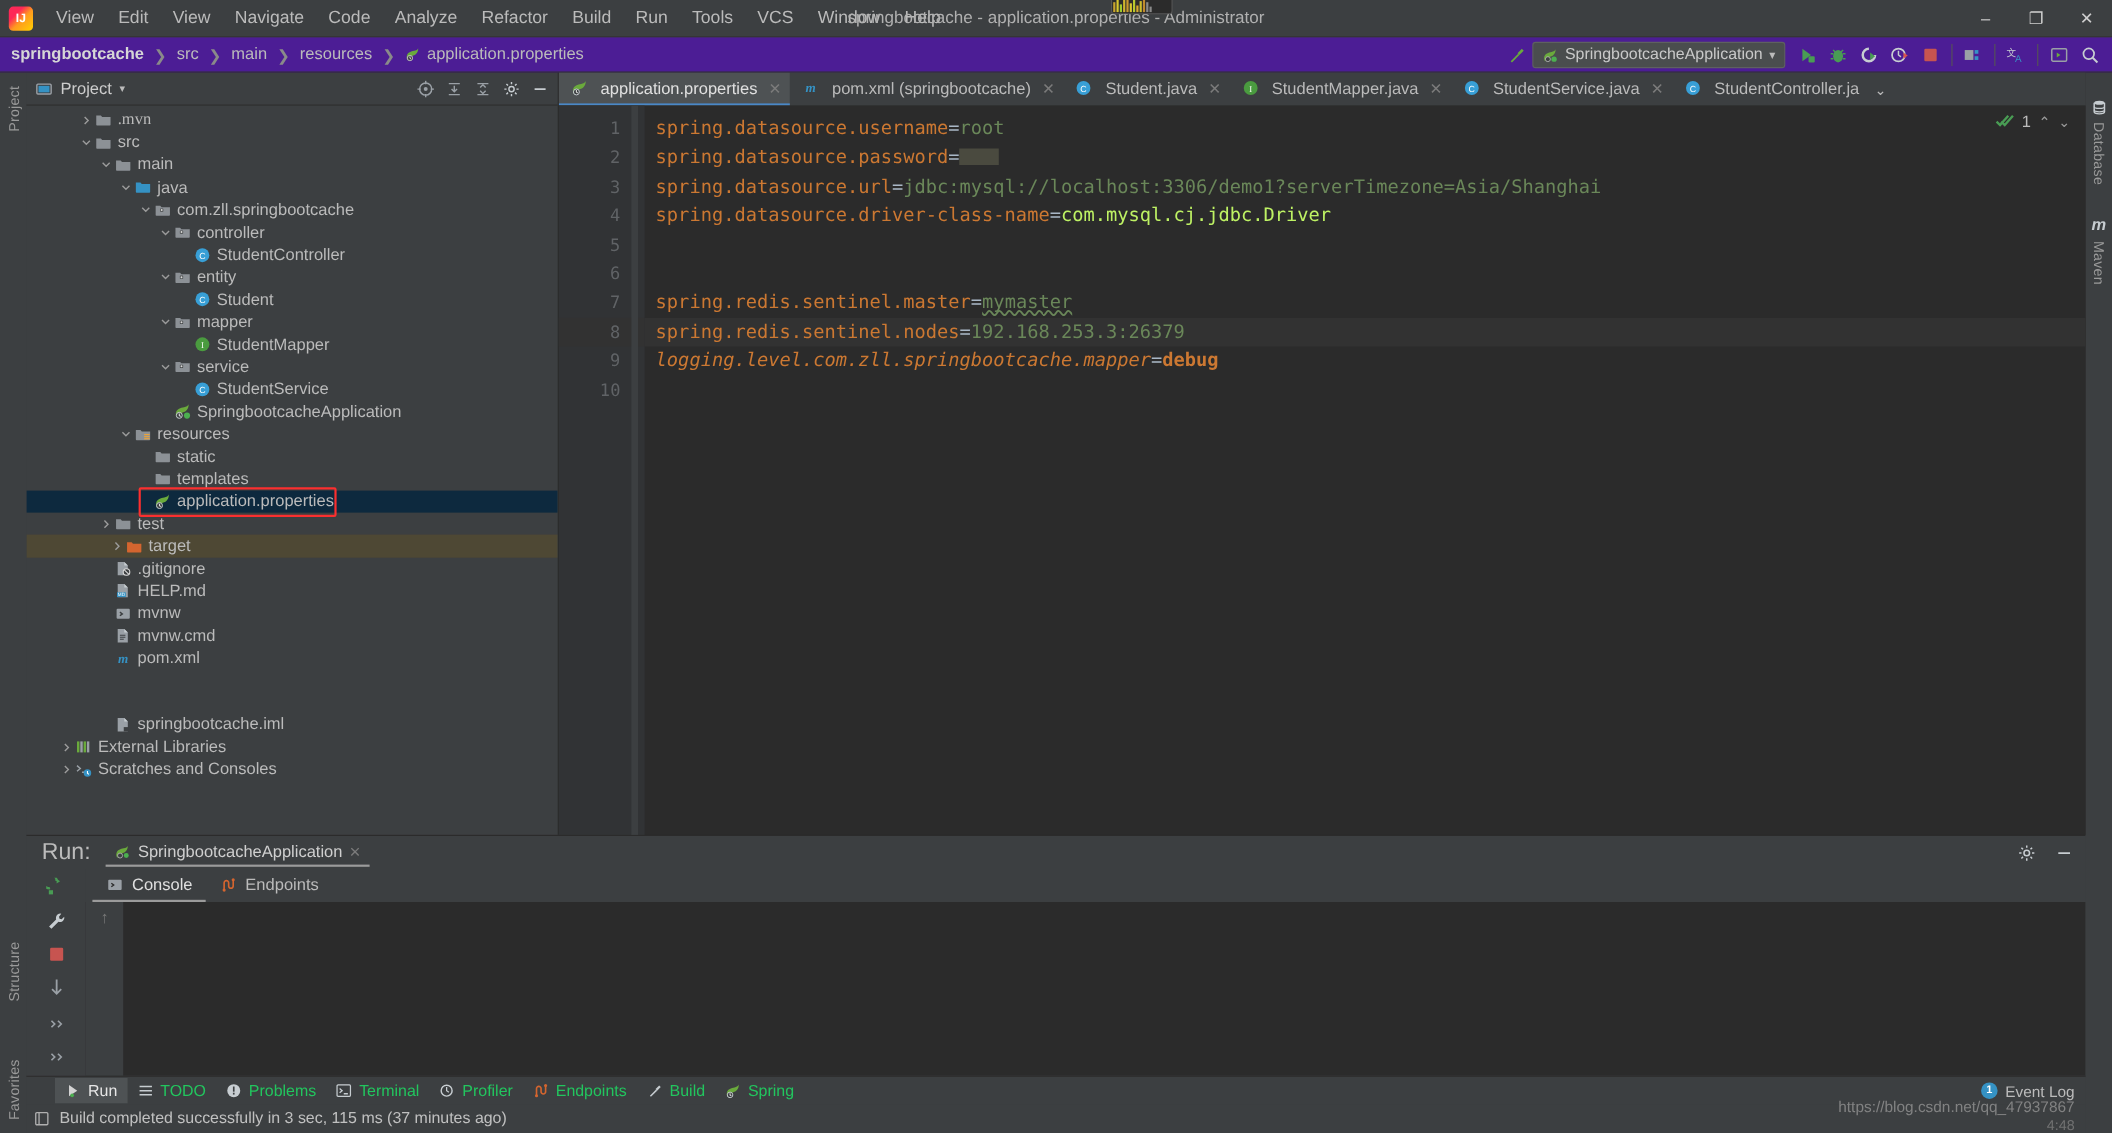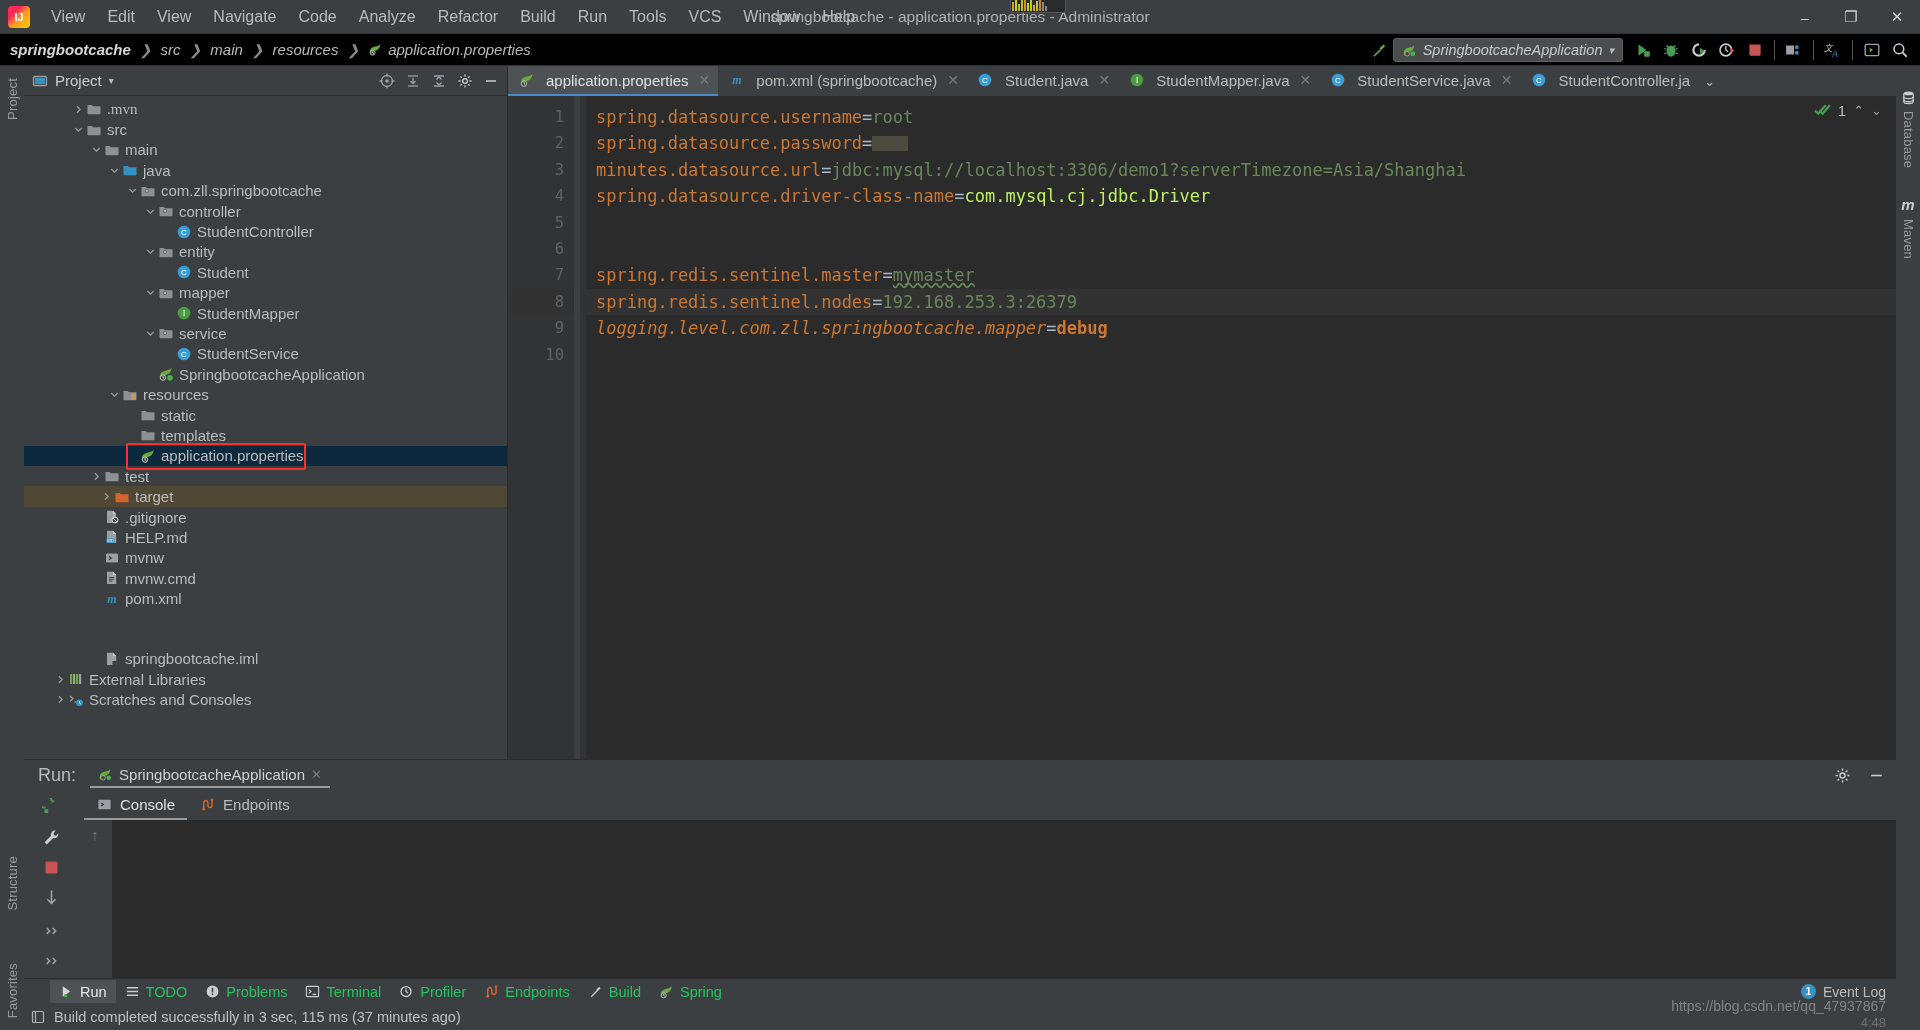--- a/index.html
+++ b/index.html
@@ -36,24 +36,23 @@
     position: absolute; left: 1010px; top: -3px; width: 56px; height: 16px;
     background: #2b2b2b; border: 1px solid #555; border-radius: 3px;
     display: flex; align-items: flex-end; gap: 1px; padding: 1px;
   }
   .perfbar i { display:block; width:2px; background:#6a9b44; }
   .win-buttons { position: absolute; right: 0; top: 0; height: 34px; display: flex; align-items: center; }
   .win-btn { width: 46px; height: 34px; display:flex; align-items:center; justify-content:center; color:#cfcfcf; font-size: 15px; }
 
   
   .navbar {
-    height: 32px; flex: 0 0 32px; background: #000000;
+    height: 32px; flex: 0 0 32px; background: #4c1d95;
     display: flex; align-items: center; padding-left: 10px; position: relative;
     border-bottom: 1px solid #2e2e2e;
-    font-style: italic;
   }
   .crumb { display:flex; align-items:center; font-size: 15px; color:#bbbbbb; }
   .crumb.bold { font-weight: bold; color:#d6d6d6; }
   .crumb-sep { color:#8a8a8a; margin: 0 9px; font-size: 14px; }
   .crumb .leaficon { margin-right: 5px; display:inline-flex; }
 
   .toolbar-right { position:absolute; right: 6px; top:0; height:32px; display:flex; align-items:center; gap: 0px; }
   .tb-btn { width: 28px; height: 28px; display:flex; align-items:center; justify-content:center; border-radius:3px; }
   .runconfig {
     display: flex; align-items: center; height: 24px; padding: 0 8px;
@@ -144,21 +143,21 @@
   .squiggle { text-decoration: underline wavy #6a8759; text-decoration-skip-ink: none; }
 
   .insp-widget {
     position: absolute; right: 14px; top: 6px; display:flex; align-items:center; gap:7px;
     font-size: 15px; color: #bbbbbb;
   }
 
   
   .run-window { flex: 0 0 186px; background: #3c3f41; display:flex; flex-direction: column; border-top:1px solid #2b2b2b; }
   .run-header { height: 30px; display:flex; align-items:center; padding-left: 14px; position: relative; }
-  .run-label { font-size: 18px; color:#bbbbbb; margin-right: 14px; }
+  .run-label { font-size: 21px; color:#bbbbbb; margin-right: 14px; }
   .run-tab {
     display:flex; align-items:center; gap:6px; font-size:15px; color:#cfcfcf;
     padding: 3px 8px; border-bottom: 2px solid #9b9b9b;
   }
   .run-header-right { position:absolute; right: 8px; display:flex; align-items:center; gap: 10px; }
   .run-body { flex:1 1 auto; display:flex; min-height:0; }
   .run-sidebar {
     width: 54px; flex:0 0 54px; background:#3c3f41; display:flex; flex-direction:column;
     align-items:center; padding-top: 4px; gap: 4px;
   }
@@ -825,21 +824,21 @@
                 <div class="gl">5</div>
                 <div class="gl">6</div>
                 <div class="gl">7</div>
                 <div class="gl hl">8</div>
                 <div class="gl">9</div>
                 <div class="gl">10</div>
               </div>
             <div class="code" id="code">
                 <div class="cl"><span class="k">spring.datasource.username</span><span class="eq">=</span><span class="v">root</span></div>
                 <div class="cl"><span class="k">spring.datasource.password</span><span class="eq">=</span><span class="masked"></span></div>
-                <div class="cl"><span class="k">minutes.datasource.url</span><span class="eq">=</span><span class="v">jdbc:mysql://localhost:3306/demo1?serverTimezone=Asia/Shanghai</span></div>
+                <div class="cl"><span class="k">spring.datasource.url</span><span class="eq">=</span><span class="v">jdbc:mysql://localhost:3306/demo1?serverTimezone=Asia/Shanghai</span></div>
                 <div class="cl"><span class="k">spring.datasource.driver-class-name</span><span class="eq">=</span><span class="vd">com.mysql.cj.jdbc.Driver</span></div>
                 <div class="cl"></div>
                 <div class="cl"></div>
                 <div class="cl"><span class="k">spring.redis.sentinel.master</span><span class="eq">=</span><span class="v squiggle">mymaster</span></div>
                 <div class="cl hl"><span class="k">spring.redis.sentinel.nodes</span><span class="eq">=</span><span class="v">192.168.253.3:26379</span></div>
                 <div class="cl"><span class="ki">logging.level.com.zll.springbootcache.mapper</span><span class="eq">=</span><span class="kw">debug</span></div>
                 <div class="cl"></div>
               </div>
 
             <div class="insp-widget">

